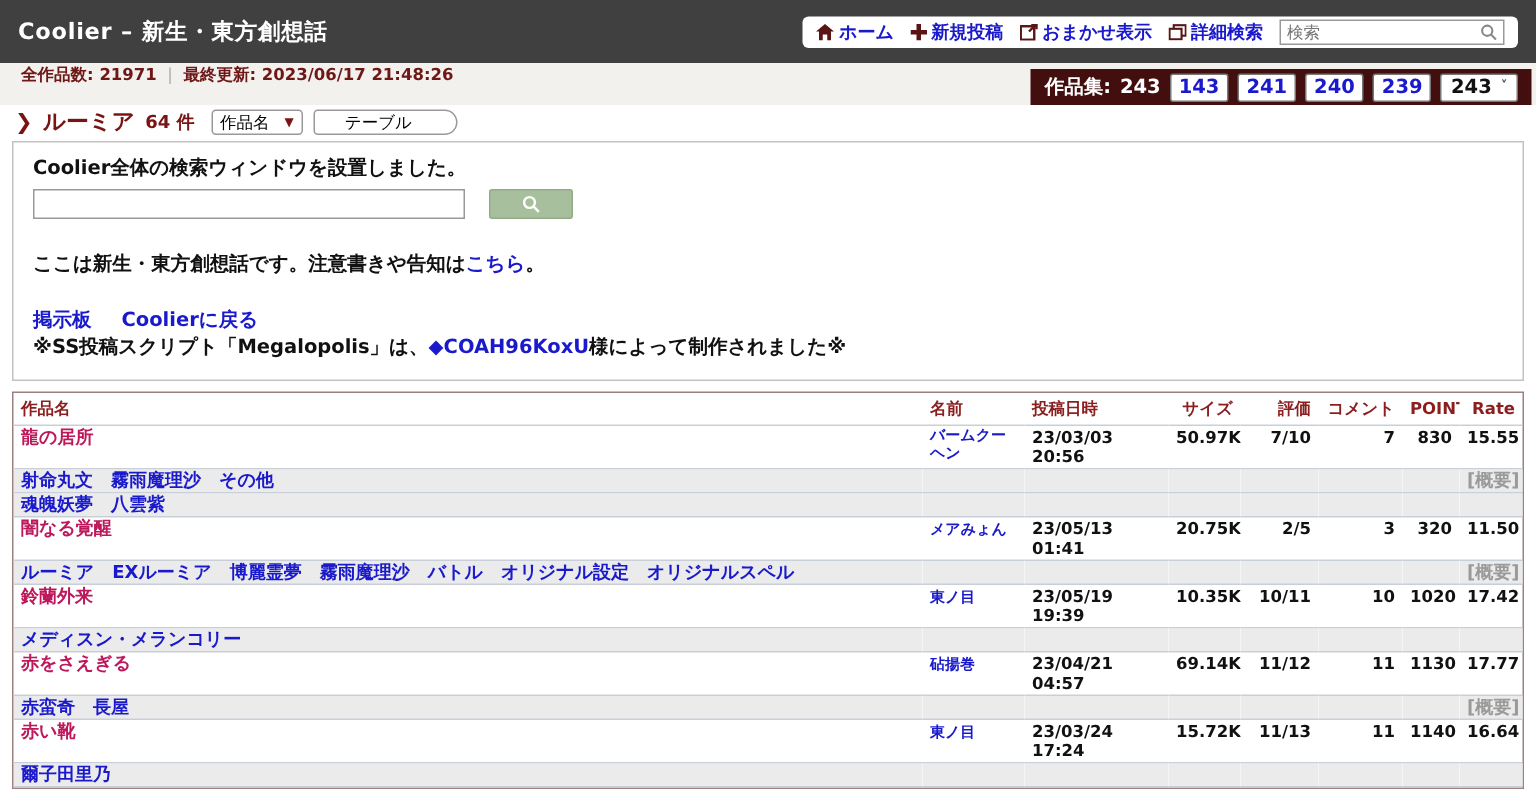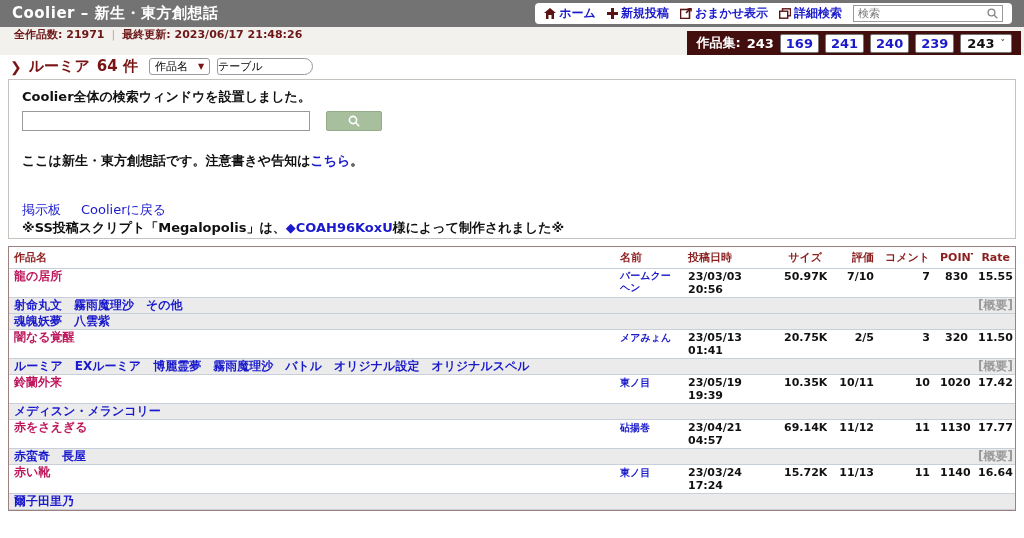--- a/index.html
+++ b/index.html
@@ -1,21 +1,21 @@
 <!DOCTYPE html>
 <html><head>
 <meta charset="utf-8">
 <style>
   * { margin:0; padding:0; box-sizing:border-box; }
   html,body { background:#fff; }
   body { font-family:"DejaVu Sans","Liberation Sans",sans-serif; }
   .page { width:1024px; height:538px; background:#fff; overflow:hidden; position:relative; }
 
   
-  .header { background:#737373; height:27px; display:flex; align-items:center; padding:0 12px;justify-content:space-between; }
+  .header { background:#404040; height:42px; display:flex; align-items:center; padding:0 12px;justify-content:space-between; }
   .site-title { color:#fff; font-weight:bold; font-size:15px; letter-spacing:0.5px; white-space:nowrap; }
   .nav-box { margin-left:auto; background:#fff; border-radius:4px; height:21px; display:flex; align-items:center; gap:11px; padding:0 9px; }
   .nav-link { color:#1a1acc; font-weight:bold; font-size:12px; display:flex; align-items:center; gap:3px; cursor:pointer; white-space:nowrap; }
   .nav-ico { display:flex; align-items:center; }
   .nav-search { display:flex; align-items:center; border:1px solid #999; height:17px; width:150px; padding:0 4px; background:#fff; }
   .nav-search input { border:none; outline:none; flex:1; font-size:11px; min-width:0; font-family:inherit; }
 
   
   .subheader { background:#f3f1ee; height:28px; position:relative; display:flex; align-items:flex-start; padding:0 14px; }
   .stats { color:#6d1717; font-size:11px; font-weight:bold; display:flex; align-items:center; }
@@ -23,35 +23,35 @@
   .works-bar { position:absolute; right:3px; top:4px; height:24px; background:#430e0e; display:flex; align-items:center; gap:6px; padding:0 9px; }
   .works-bar-label, .works-current { color:#fff; font-weight:bold; font-size:13px; }
   .work-link { background:#fff; border:1px solid #777; border-radius:2px; color:#1a1acc; font-weight:bold; font-size:13px; padding:0 5px; line-height:17px; cursor:pointer; }
   .works-dropdown { background:#fff; border:1px solid #777; border-radius:2px; color:#111; font-weight:bold; font-size:13px; padding:0 6px; line-height:17px; display:flex; gap:6px; align-items:center; cursor:pointer; }
   .works-dropdown .arr { font-size:9px; color:#444; }
 
   
   .section-row { display:flex; align-items:center; padding:3px 10px 2px; gap:7px; height:22px; }
   .section-arrow { color:#7a1414; font-weight:bold; font-size:14px; }
   .section-title { color:#7a1414; font-weight:bold; font-size:15px; }
-  .section-count { color:#7a1414; font-size:15px; font-weight:bold; margin-right:4px; }
+  .section-count { color:#7a1414; font-size:12px; font-weight:bold; margin-right:4px; }
   .mini-select { border:1px solid #999; border-radius:3px; font-size:11px; padding:0 5px; display:flex; align-items:center; gap:10px; height:17px; cursor:pointer; background:#fff; }
   .mini-select .arr { color:#7a1414; font-size:8px; }
-  .view-box { border:1px solid #999; border-radius:3px 9px 9px 3px; font-size:11px; padding:0 0; height:17px; width:96px; display:flex; align-items:center; cursor:pointer; background:#fff;text-align:center; }
+  .view-box { border:1px solid #999; border-radius:3px 9px 9px 3px; font-size:11px; padding:0 20px; height:17px; width:96px; display:flex; align-items:center; cursor:pointer; background:#fff;text-align:center; }
 
   
   .notice-box { margin:2px 8px 0; border:1px solid #c6c2be; height:160px; padding:8px 13px; background:#fff; }
   .bold13 { font-weight:bold; font-size:13px; color:#111; }
   .search-row { margin-top:5px; display:flex; gap:16px; align-items:center; }
   .notice-input { width:288px; height:20px; border:1px solid #999; font-size:12px; padding:0 4px; font-family:inherit; }
   .search-btn { width:56px; height:20px; background:#a7bf9d; border:1px solid #93ab89; border-radius:2px; display:flex; align-items:center; justify-content:center; cursor:pointer; }
   .notice-line2 { margin-top:21px; }
   .link { color:#1a1acc; cursor:pointer; }
   .board-links { margin-top:19px; font-weight:bold; font-size:13px; display:flex; gap:20px; }
-  .board-links .link { font-weight:normal;margin-top:12px; }
+  .board-links .link { font-weight:bold; }
 
   
   .works-table-wrap { margin:7px 8px 0; border:1px solid #9d8080; background:#fff; }
   table { width:100%; border-collapse:collapse; table-layout:fixed; }
   th { color:#8b1f1f; font-size:11px; font-weight:bold; text-align:left; padding:3px 5px; border-bottom:1px solid #c9cfd8; white-space:nowrap; overflow:hidden; }
   th.num { text-align:right; }
   td { font-size:11px; font-weight:bold; color:#111; padding:1px 5px; border-bottom:1px solid #c9cfd8; overflow:hidden; vertical-align:top; line-height:13px; }
   td.num { text-align:right; white-space:nowrap; }
   tr.tags-row td { background:#ebebeb; }
   .title-link { color:#be185d; font-size:12px; cursor:pointer; white-space:nowrap; font-weight:bold; }
@@ -115,21 +115,21 @@
 
   <div class="subheader">
     <div class="stats">
       <span>全作品数:</span>&nbsp;<span>21971</span>
       <span class="sep">|</span>
       <span>最終更新:</span>&nbsp;<span>2023/06/17 21:48:26</span>
     </div>
     <div class="works-bar">
       <span class="works-bar-label">作品集:</span>
       <span class="works-current">243</span>
-      <span class="work-link">169</span>
+      <span class="work-link">143</span>
       <span class="work-link">241</span>
       <span class="work-link">240</span>
       <span class="work-link">239</span>
       <span class="works-dropdown">
         <span>243</span>
         <span class="arr">˅</span>
       </span>
     </div>
   </div>
 

